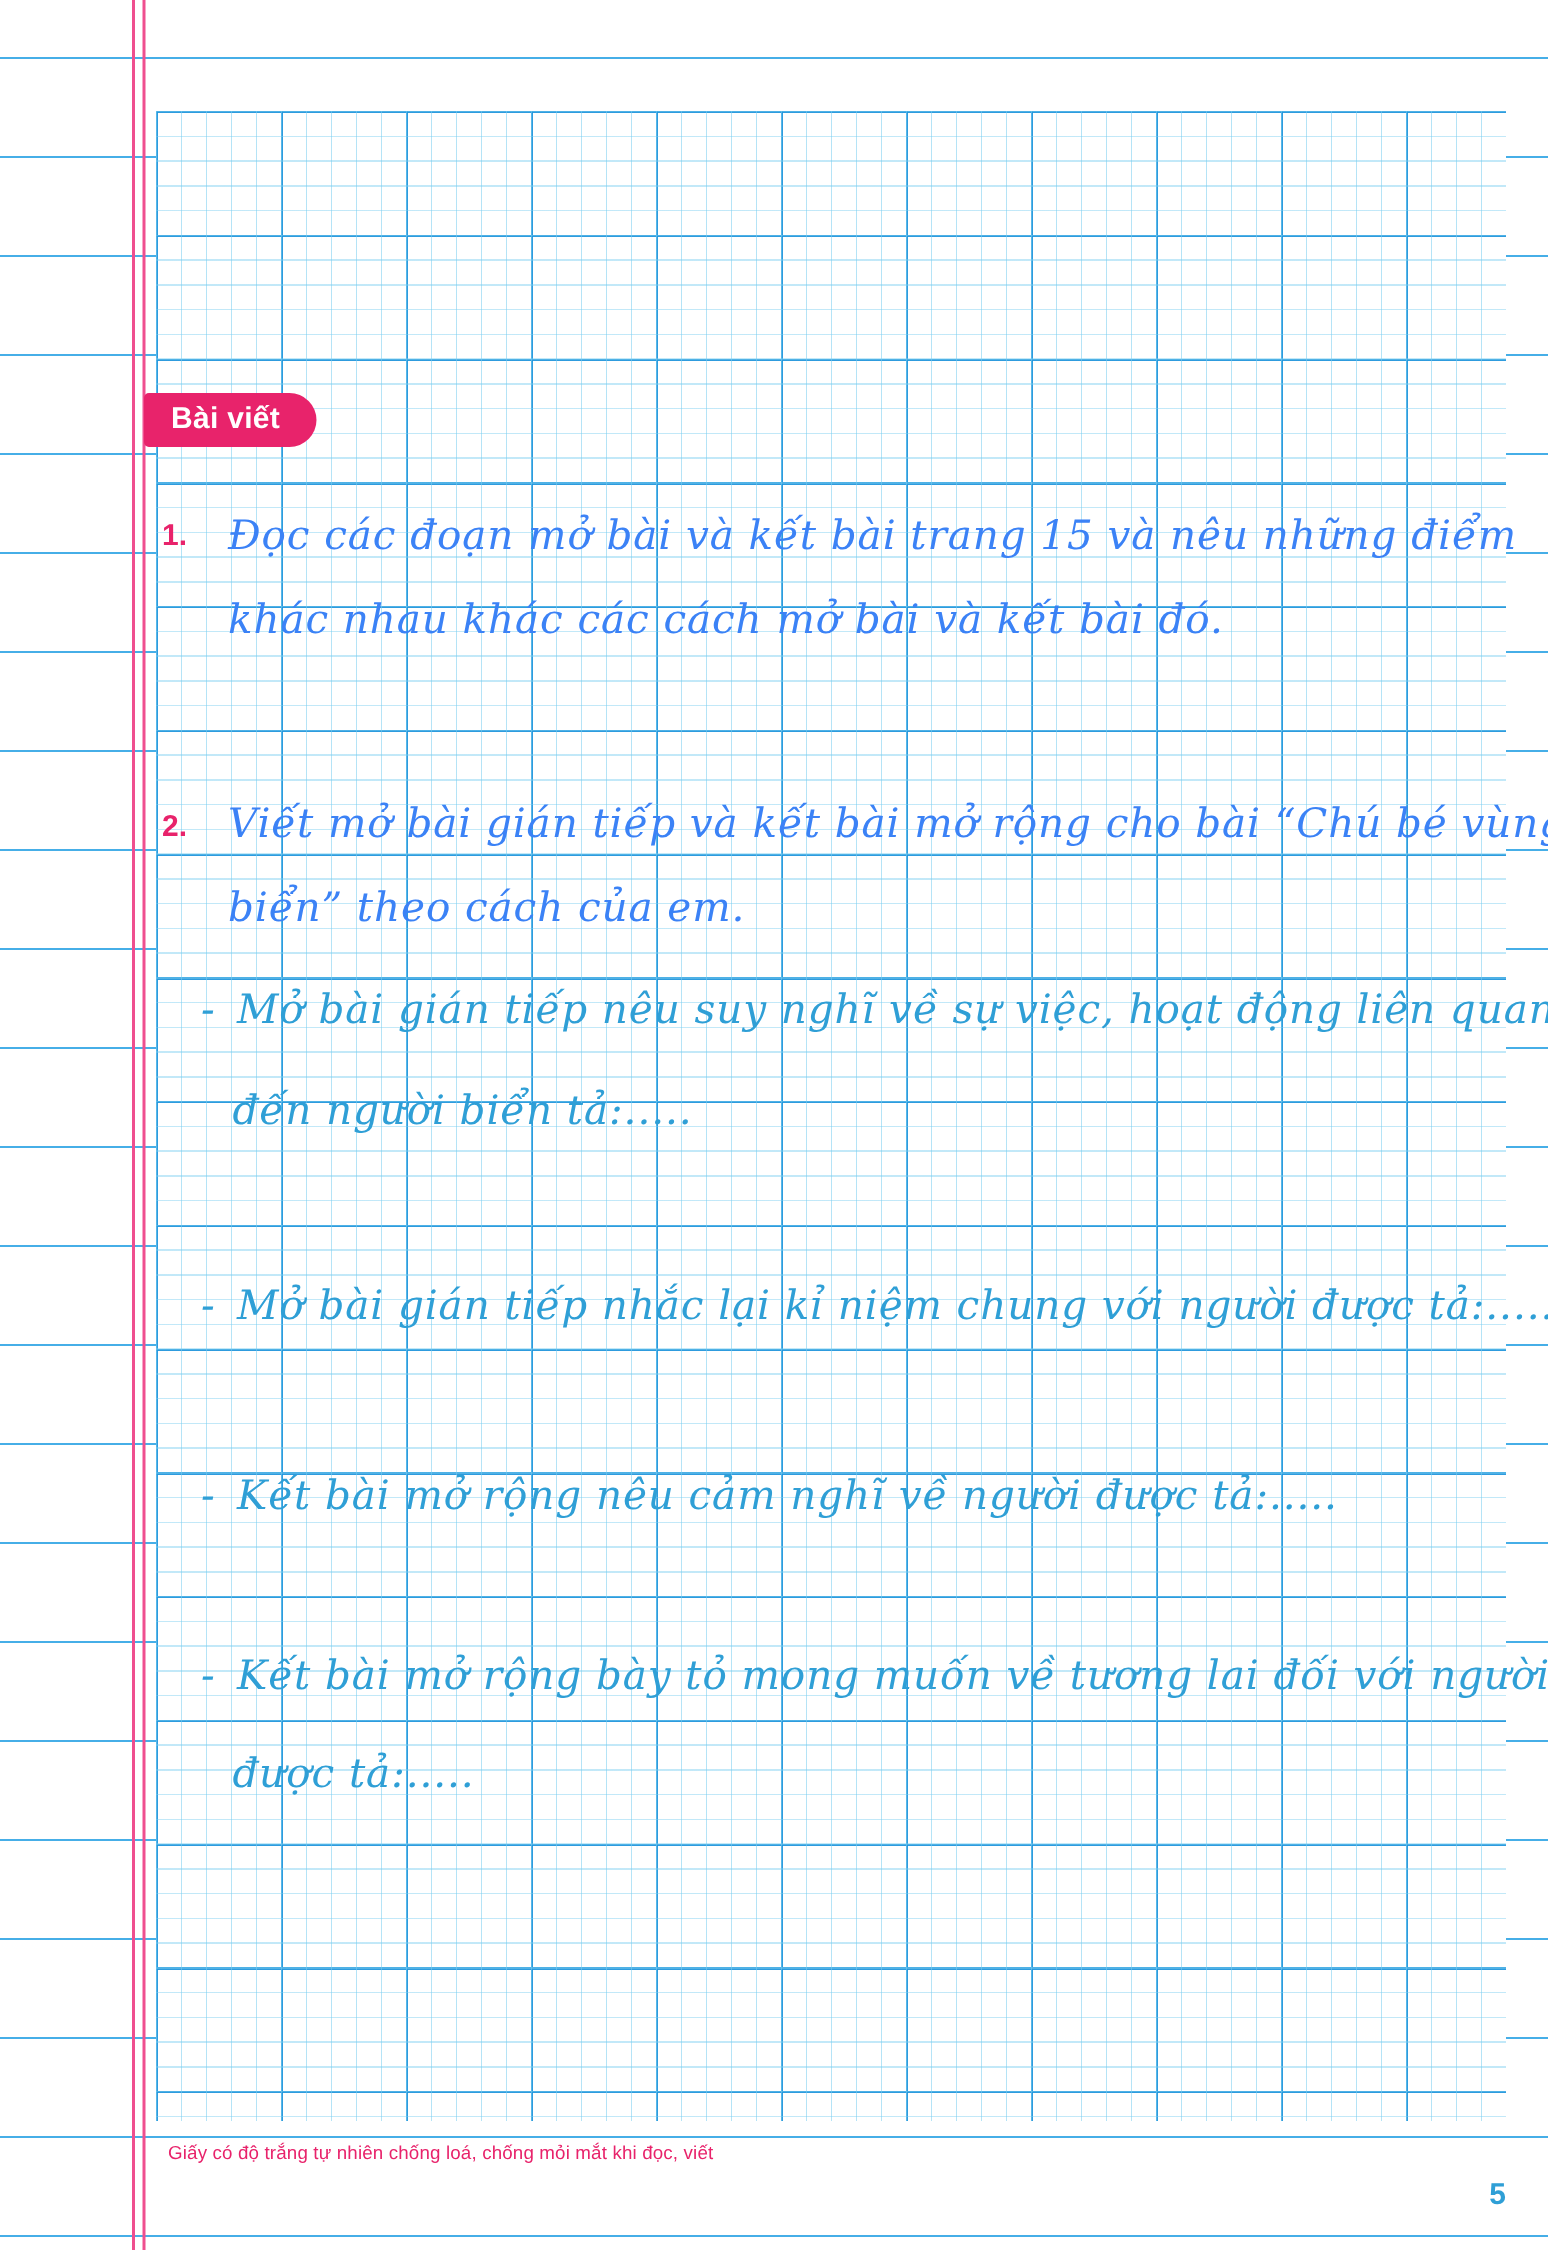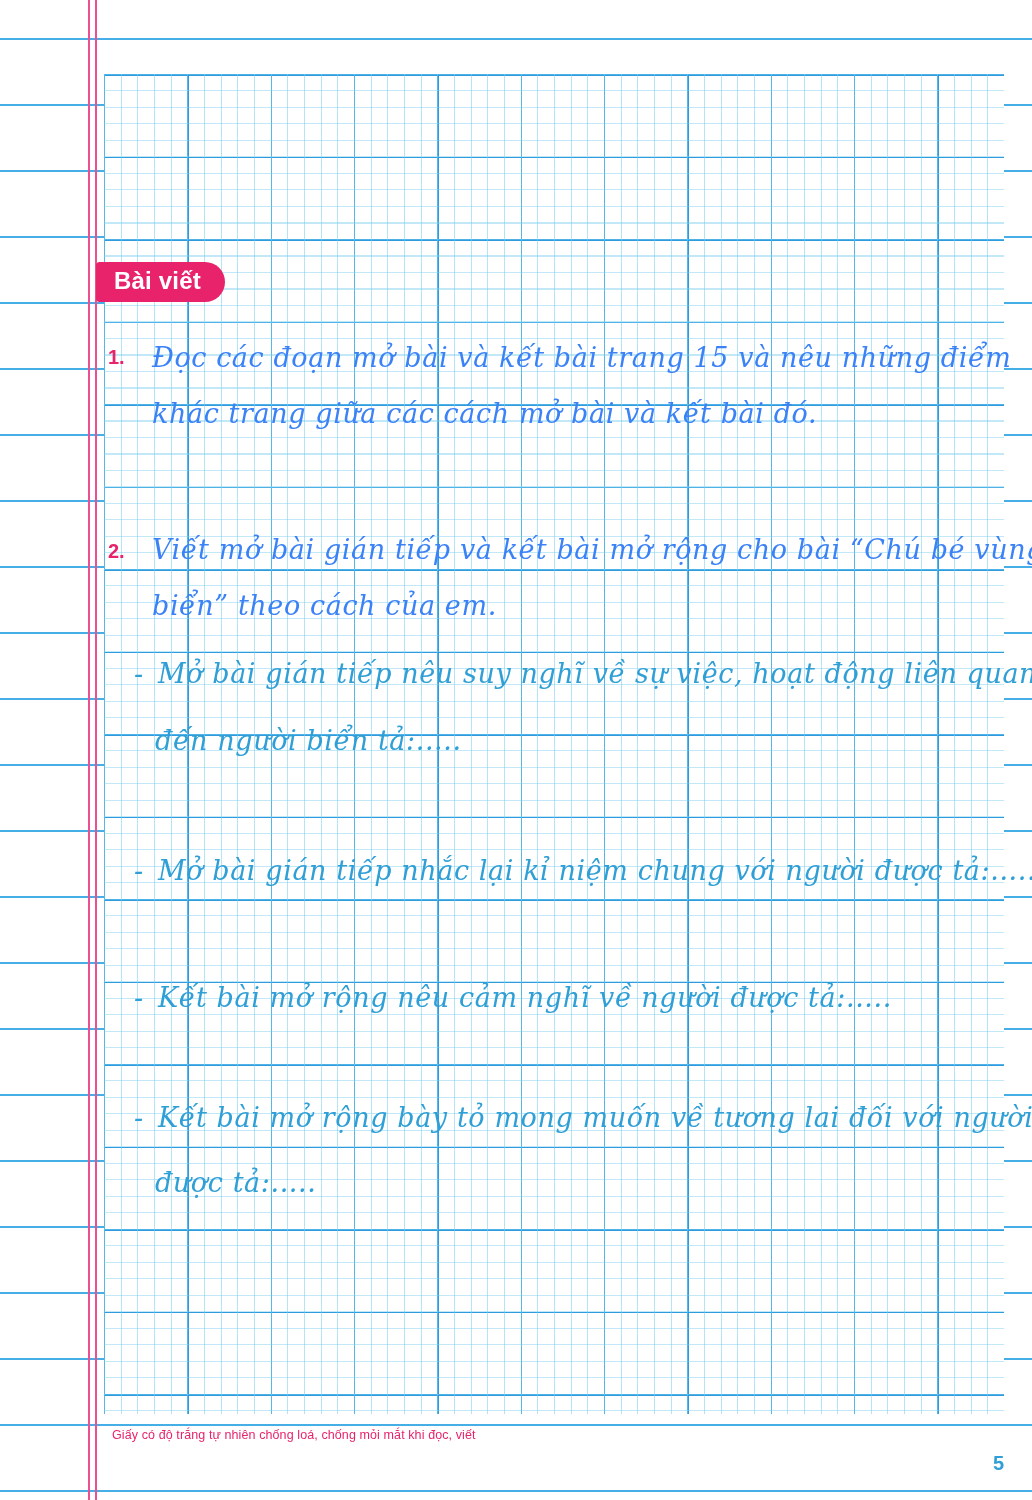--- a/index.html
+++ b/index.html
@@ -80,21 +80,21 @@
     position: absolute;
     inset: 0;
   }
 
   .section-tag {
     position: absolute;
     left: 96px;
     top: 262px;
     background: #e8236b;
     color: #ffffff;
-    font-size: 24px;
+    font-size: 20px;
     font-weight: bold;
     padding: 7px 24px 9px 18px;
     border-radius: 4px 22px 22px 4px;
     letter-spacing: 0.2px;
     line-height: 1;
   }
 
   .qnum {
     position: absolute;
     color: #e8236b;
@@ -143,21 +143,21 @@
   <div class="margin-rule a"></div>
   <div class="margin-rule b"></div>
   <div class="grid-block"></div>
 
   <div class="content">
 
     <div class="section-tag">Bài viết</div>
 
     <div class="qnum" style="left:108px; top:346px;">1.</div>
     <div class="hw pink" style="left:152px; top:332px;">Đọc các đoạn mở bài và kết bài trang 15 và nêu những điểm</div>
-    <div class="hw pink" style="left:152px; top:388px;">khác trang giữa các cách mở bài và kết bài đó.</div>
+    <div class="hw pink" style="left:152px; top:388px;">khác nhau khác các cách mở bài và kết bài đó.</div>
 
     <div class="qnum" style="left:108px; top:540px;">2.</div>
     <div class="hw pink" style="left:152px; top:524px;">Viết mở bài gián tiếp và kết bài mở rộng cho bài “Chú bé vùng</div>
     <div class="hw pink" style="left:152px; top:580px;">biển” theo cách của em.</div>
 
     <div class="hw blue" style="left:134px; top:648px;">-</div>
     <div class="hw blue" style="left:158px; top:648px;">Mở bài gián tiếp nêu suy nghĩ về sự việc, hoạt động liên quan</div>
     <div class="hw blue" style="left:155px; top:715px;">đến người biển tả:.....</div>
 
     <div class="hw blue" style="left:134px; top:845px;">-</div>

